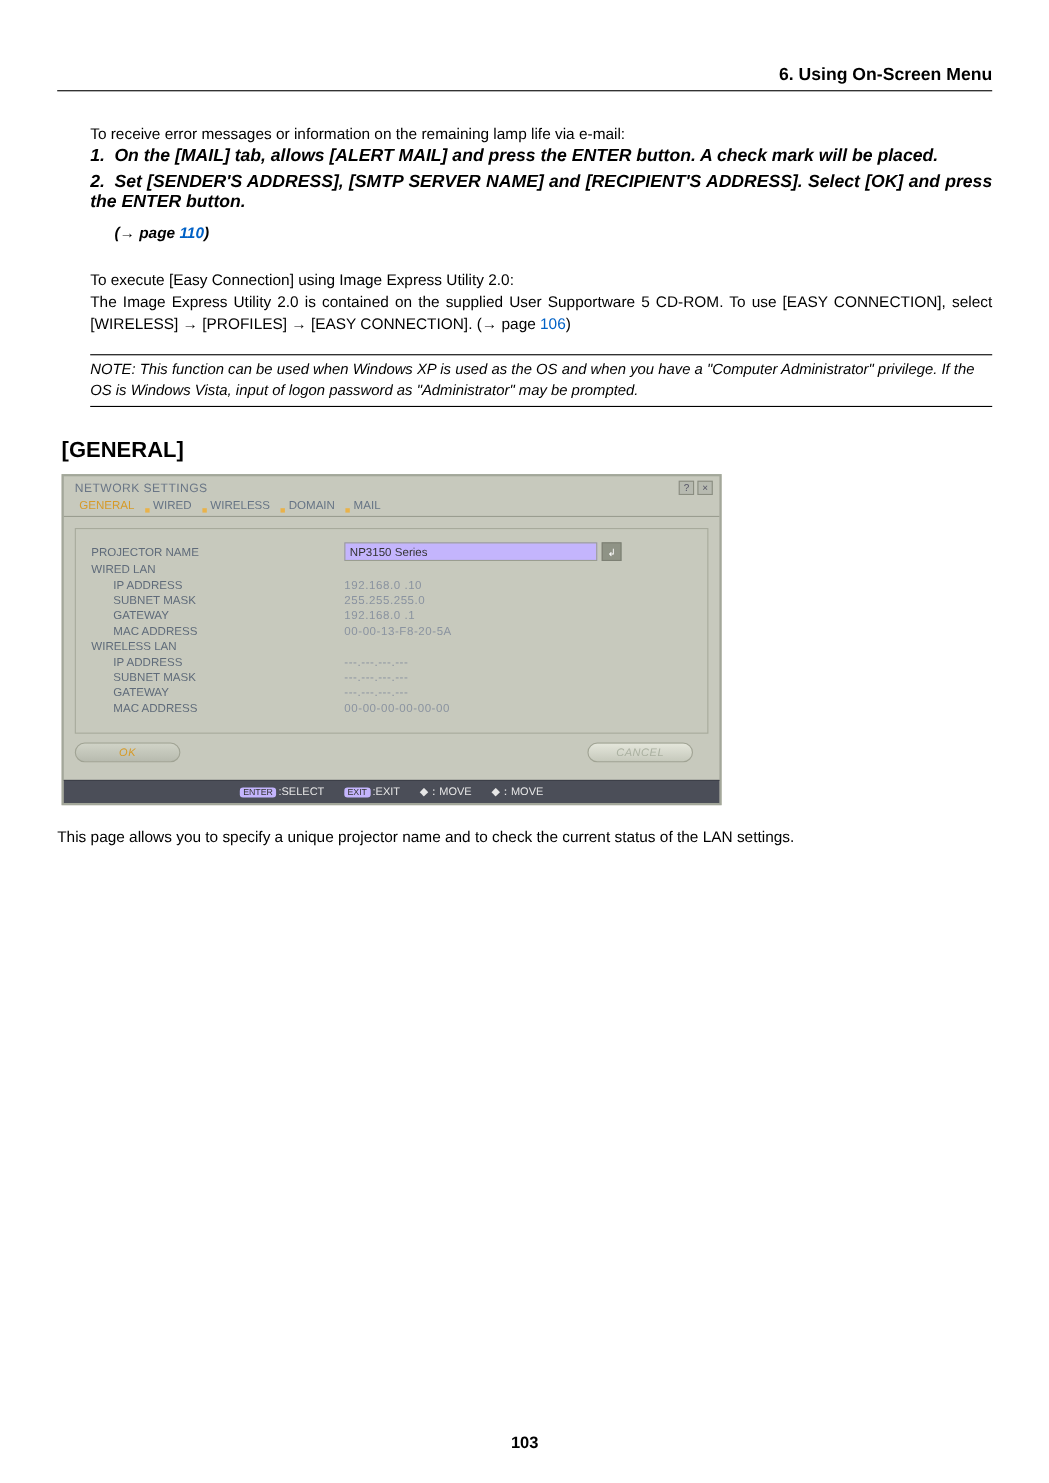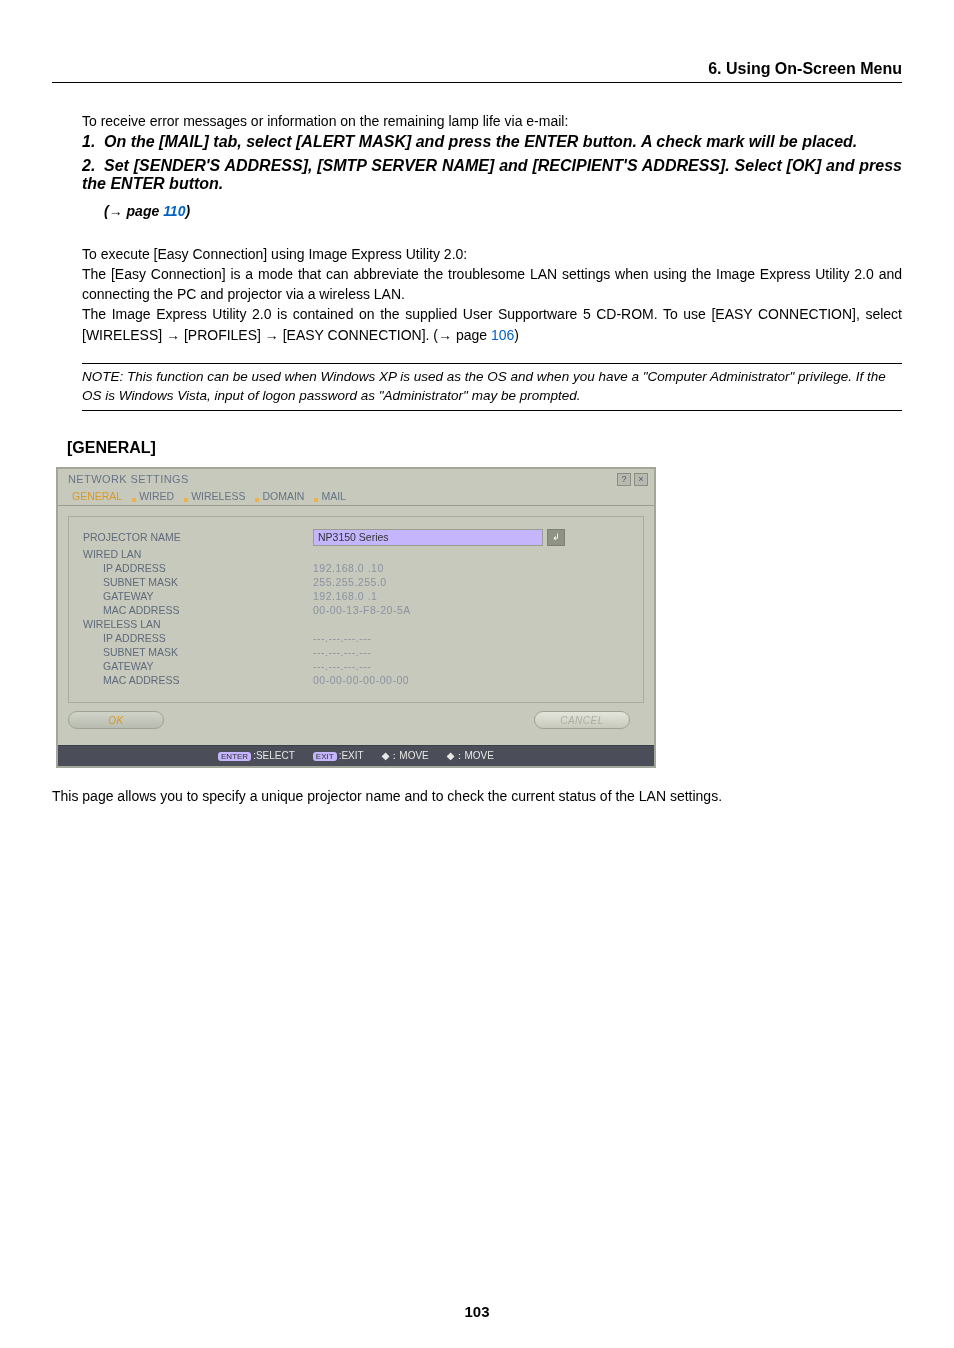--- a/index.html
+++ b/index.html
@@ -54,23 +54,23 @@
   }
   .note-text {
     font-style: italic;
     font-size: 13.5px;
     line-height: 1.4;
     border-bottom: 1px solid #000;
     padding: 4px 0 4px 0;
     margin: 0;
   }
   h3.general {
-    font-size: 16px;
+    font-size: 20px;
     font-weight: bold;
-    margin: 28px 0 10px 15px;
+    margin: 28px 0 10px 4px;
   }
 
   
   .dialog {
     width: 600px;
     margin-left: 4px;
     border: 2px solid #a3a79a;
     background: #c7c9bd;
     font-family: Verdana, Arial, sans-serif;
     font-size: 10.5px;
@@ -224,31 +224,30 @@
 </head>
 <body>
 
 <div class="page">
 
   <div class="section-header">6. Using On-Screen Menu</div>
 
   <div class="body-text indent-1">To receive error messages or information on the remaining lamp life via e-mail:</div>
 
   <ol class="numbered">
-    <li><span class="num">1.</span><span>On the [MAIL] tab, select [ALERT MASK] and press the ENTER button. A check mark will be placed.</span></li>
+    <li><span class="num">1.</span><span>On the [MAIL] tab, allows [ALERT MAIL] and press the ENTER button. A check mark will be placed.</span></li>
     <li><span class="num">2.</span><span>Set [SENDER'S ADDRESS], [SMTP SERVER NAME] and [RECIPIENT'S ADDRESS]. Select [OK] and press the ENTER button.</span></li>
   </ol>
   <div class="body-text" style="margin-left:52px; font-style:italic; font-weight:bold;">
     <span>(→ page </span><span class="link-blue">110</span><span>)</span>
   </div>
 
   <div style="height:22px"></div>
 
   <div class="body-text indent-1">To execute [Easy Connection] using Image Express Utility 2.0:</div>
-  <div class="body-text indent-1 justify">The [Easy Connection] is a mode that can abbreviate the troublesome LAN settings when using the Image Express Utility 2.0 and connecting the PC and projector via a wireless LAN.</div>
   <div class="body-text indent-1 justify">
     <span>The Image Express Utility 2.0 is contained on the supplied User Supportware 5 CD-ROM. To use [EASY CONNECTION], select [WIRELESS] → [PROFILES] → [EASY CONNECTION]. (→ page </span><span class="link-blue">106</span><span>)</span>
   </div>
 
   <div class="indent-1 note-rule"></div>
   <p class="note-text indent-1" style="margin-left:30px">NOTE: This function can be used when Windows XP is used as the OS and when you have a "Computer Administrator" privilege. If the OS is Windows Vista, input of logon password as "Administrator" may be prompted.</p>
 
   <h3 class="general">[GENERAL]</h3>
 
   <div class="dialog">

